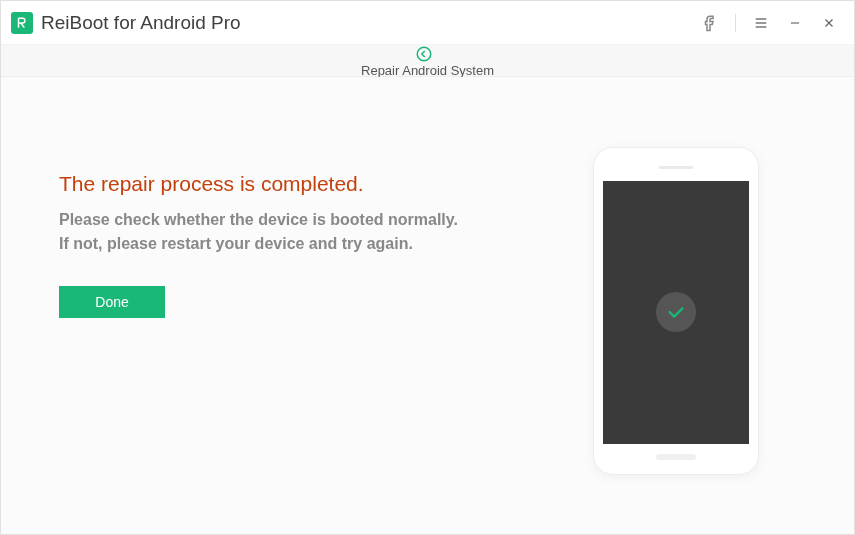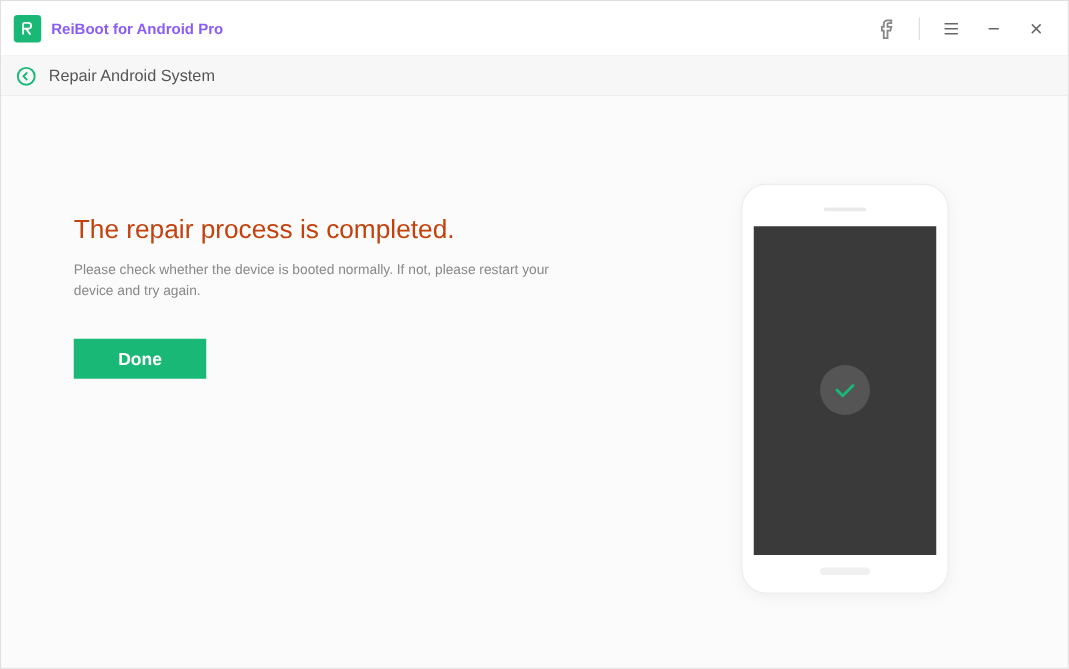--- a/index.html
+++ b/index.html
@@ -40,23 +40,23 @@
       display: flex;
       align-items: center;
       justify-content: center;
       margin-right: 8px;
     }
     .app-logo svg {
       width: 14px;
       height: 14px;
     }
     .app-title {
-      font-size: 12px;
-      color: #8b5cf6;
-      font-weight: 700;
+      font-size: 19px;
+      color: #404040;
+      font-weight: 400;
       flex: 1;
     }
     .titlebar-controls {
       display: flex;
       align-items: center;
       gap: 4px;
     }
     .titlebar-btn {
       width: 30px;
       height: 30px;
@@ -72,20 +72,21 @@
       background: #e0e0e0;
       margin: 0 6px;
     }
     .breadcrumb-bar {
       height: 32px;
       background: #f7f7f8;
       display: flex;
       align-items: center;
       padding: 0 10px;
       border-bottom: 1px solid #eeeeee;
+      flex-direction: column;
     }
     .back-btn {
       width: 20px;
       height: 20px;
       display: flex;
       align-items: center;
       justify-content: center;
       cursor: pointer;
       margin-right: 8px;
     }
@@ -107,38 +108,38 @@
       flex: 1;
       padding-top: 55px;
     }
     .heading {
       font-size: 21px;
       color: #c2410c;
       font-weight: 500;
       margin-bottom: 12px;
     }
     .description {
-      font-size: 11px;
+      font-size: 16px;
       color: #888;
       line-height: 1.5;
       margin-bottom: 30px;
       max-width: 400px;
+      font-weight: bold;
     }
     .primary-btn {
       width: 106px;
       height: 32px;
       background: #1ab876;
       color: #fff;
       border: none;
       font-size: 14px;
       cursor: pointer;
       display: flex;
       align-items: center;
       justify-content: center;
-      font-weight: bold;
     }
     .right-section {
       width: 240px;
       display: flex;
       align-items: center;
       justify-content: center;
       padding-top: 10px;
     }
     .phone-mock {
       width: 166px;

